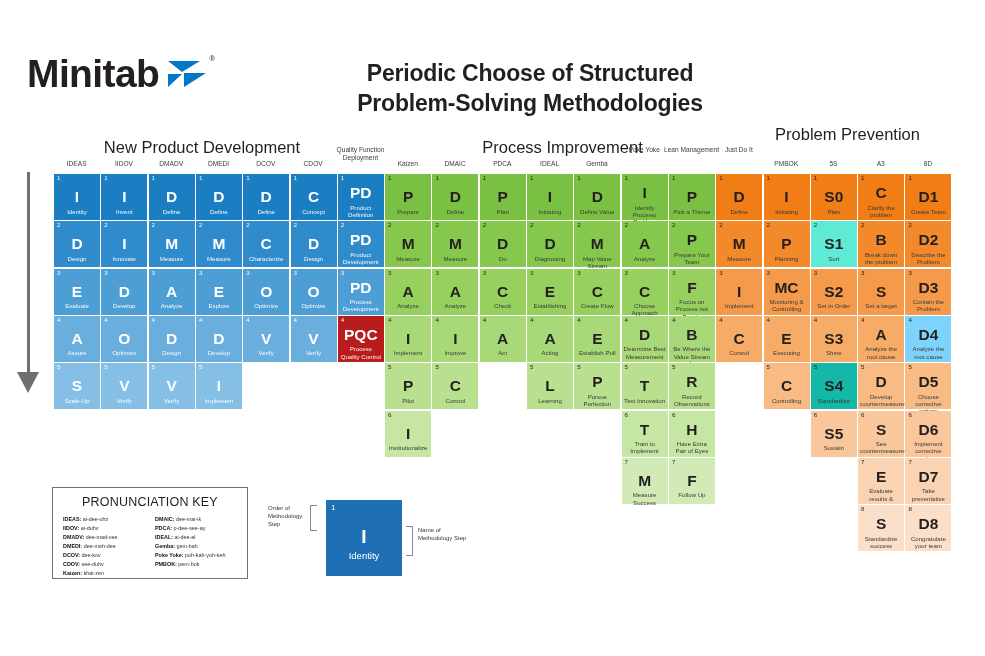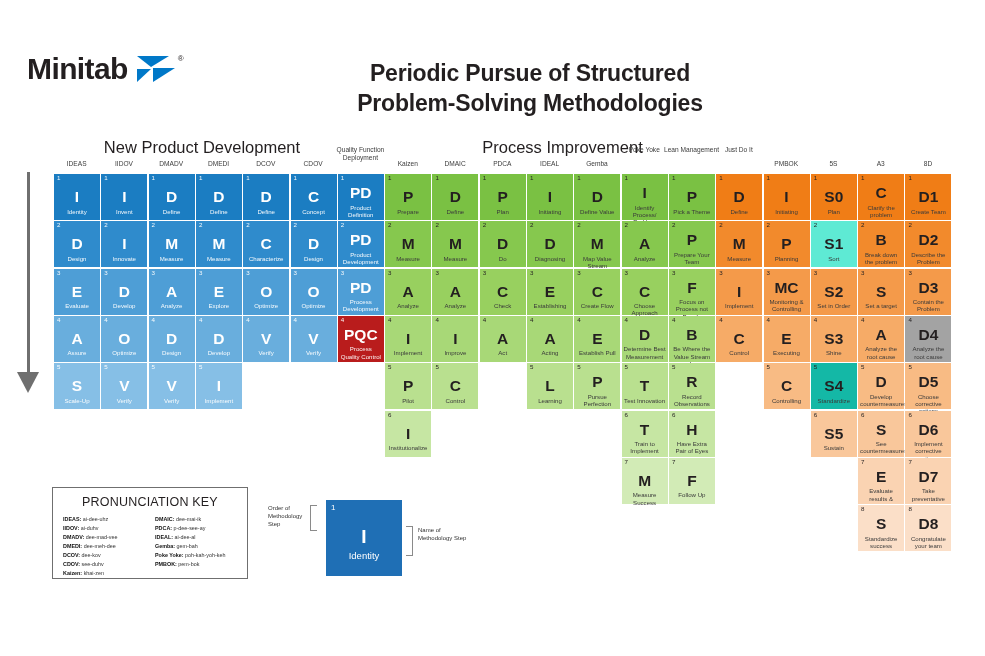--- a/index.html
+++ b/index.html
@@ -8,21 +8,21 @@
     width: 985px; height: 656px;
     background: #ffffff;
     font-family: "Liberation Sans", sans-serif;
     color: #231f20;
     position: relative;
     overflow: hidden;
   }
 
   
   #logo { position: absolute; left: 27px; top: 52px; display: flex; align-items: center; }
-  #logo .word { font-size: 30px; font-weight: 700; letter-spacing: -0.6px; color: #231f20; }
+  #logo .word { font-size: 39px; font-weight: 700; letter-spacing: -0.6px; color: #231f20; }
   #logo .mark { width: 40px; height: 26px; margin-left: 9px; position: relative; }
   #logo .reg { font-size: 8px; color: #231f20; align-self: flex-start; margin-top: 2px; margin-left: 1px; }
 
   #title { position: absolute; left: 230px; top: 58px; width: 600px; text-align: center;
            font-size: 23px; font-weight: 700; line-height: 1.32; letter-spacing: -0.2px; }
 
   
   .group-head { position: absolute; text-align: center; font-size: 16.5px; font-weight: 400;
                 line-height: 1.22; color: #231f20; }
 
@@ -82,29 +82,30 @@
     <svg width="40" height="26" viewBox="0 0 40 26">
       <polygon points="0,0 32,0 14,11" fill="#0078c8"></polygon>
       <polygon points="0,13 14,13 0,26" fill="#0078c8"></polygon>
       <polygon points="16,12 38,12 16,26" fill="#0078c8"></polygon>
     </svg>
   </span>
   <span class="reg">®</span>
 </div>
 
 <div id="title">
-  <div>Periodic Pursue of Structured</div>
+  <div>Periodic Choose of Structured</div>
   <div>Problem-Solving Methodologies</div>
 </div>
 
 <div class="group-head" style="left:92px; top:137px; width:220px;">New Product Development</div>
 
 <div class="group-head" style="left:450px; top:137px; width:225px;">Process Improvement</div>
 
 <div class="group-head" style="left:740px; top:124px; width:215px;">
+  <div>Problem Prevention</div>
 </div>
 
 <div id="arrow">
   <div class="stem"></div>
   <div class="head"></div>
 </div>
 
 <div id="grid">
     <div class="col-label" style="left: 46px; width: 61.3px; top: 160px;">IDEAS</div>
     <div class="tile" style="background: rgb(27, 125, 194); left: 54px; top: 174px;">
@@ -603,21 +604,21 @@
     <div class="tile dark dark-num tall" style="background: rgb(242, 138, 44); left: 905.4px; top: 221.3px;">
       <span class="num">2</span>
       <span class="sym">D2</span>
       <span class="nm">Describe the Problem</span>
     </div>
     <div class="tile dark dark-num tall" style="background: rgb(244, 154, 74); left: 905.4px; top: 268.6px;">
       <span class="num">3</span>
       <span class="sym">D3</span>
       <span class="nm">Contain the Problem</span>
     </div>
-    <div class="tile dark dark-num tall" style="background: #a3a3a3; left: 905.4px; top: 315.9px;">
+    <div class="tile dark dark-num tall" style="background: #7dd3fc; left: 905.4px; top: 315.9px;">
       <span class="num">4</span>
       <span class="sym">D4</span>
       <span class="nm">Analyze the root cause</span>
     </div>
     <div class="tile dark dark-num tall" style="background: rgb(248, 187, 132); left: 905.4px; top: 363.2px;">
       <span class="num">5</span>
       <span class="sym">D5</span>
       <span class="nm">Choose corrective actions</span>
     </div>
     <div class="tile dark dark-num tall" style="background: rgb(249, 199, 155); left: 905.4px; top: 410.5px;">

